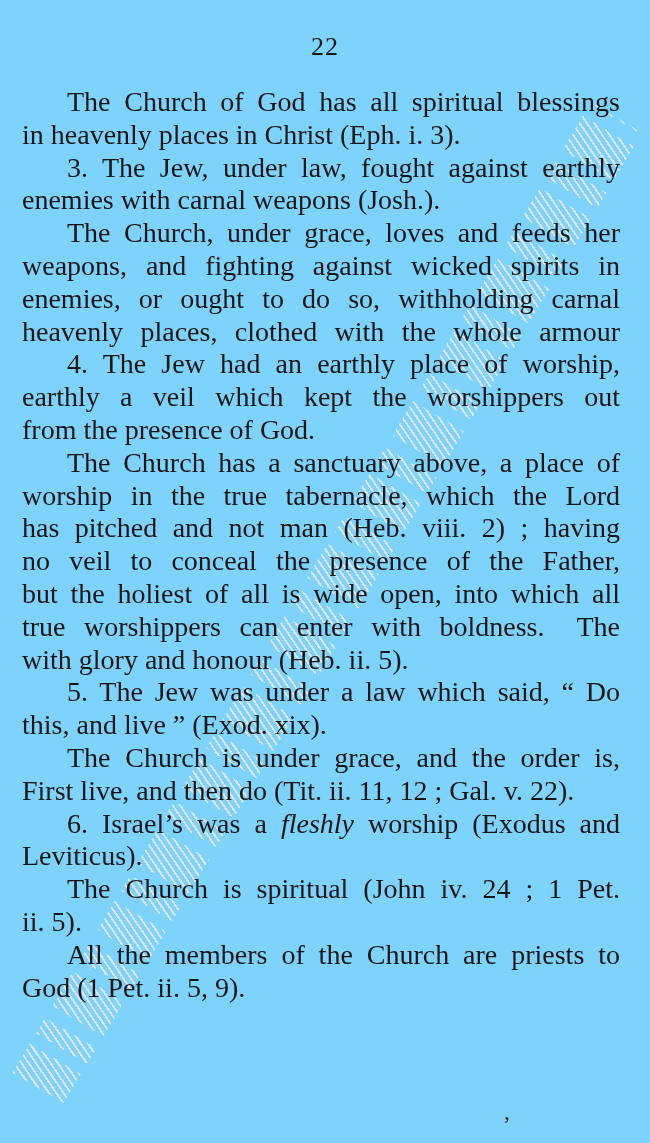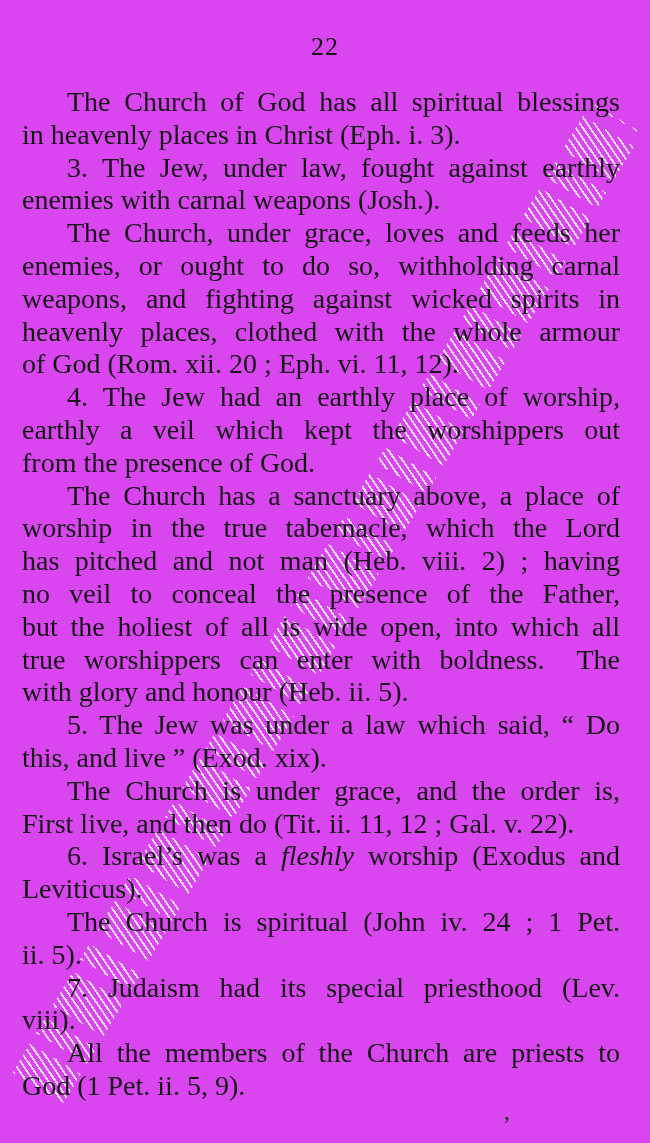--- a/index.html
+++ b/index.html
@@ -4,21 +4,21 @@
 <style>
   html, body { margin: 0; padding: 0; }
   body {
     width: 650px; height: 1143px;
     background: #ffffff;
     font-family: "Liberation Serif", "DejaVu Serif", serif;
     color: #161616;
     position: relative;
     overflow: hidden;
   }
-  .scan-page { position: absolute; inset: 0; background: #d946ef; }
+  .scan-page { position: absolute; inset: 0; background: #7dd3fc; }
 
   
   .watermark {
     position: absolute;
     left: 38px; top: 1058px;
     width: 1130px; height: 60px;
     transform-origin: 0 50%;
     transform: rotate(-59.2deg);
     background: repeating-linear-gradient(115deg, #e7e7e7 0 2px, rgba(255,255,255,0) 2px 6px);
     -webkit-mask-image: repeating-linear-gradient(90deg,
@@ -88,24 +88,23 @@
       <div class="line last">in heavenly places in Christ  (Eph. i. 3).</div>
     </div>
 
     <div class="para">
       <div class="line indent">3.  The Jew, under law, fought against earthly</div>
       <div class="line last">enemies with carnal weapons (Josh.).</div>
     </div>
 
     <div class="para">
       <div class="line indent">The Church, under grace, loves and feeds her</div>
+      <div class="line">weapons, and fighting against wicked spirits in</div>
       <div class="line">enemies, or ought to do so, withholding carnal</div>
-      <div class="line">weapons, and fighting against wicked spirits in</div>
       <div class="line">heavenly places, clothed with the whole armour</div>
-      <div class="line last">of God (Rom. xii. 20 ;  Eph. vi. 11, 12).</div>
     </div>
 
     <div class="para">
       <div class="line indent">4.  The Jew had an earthly place of worship,</div>
       <div class="line">earthly a veil which kept the worshippers out</div>
       <div class="line last">from the presence of God.</div>
     </div>
 
     <div class="para">
       <div class="line indent">The Church has a sanctuary above, a place of</div>
@@ -130,24 +129,20 @@
     <div class="para">
       <div class="line indent"><span>6.  Israel’s was a </span><span class="italic-word">fleshly</span><span> worship (Exodus and</span></div>
       <div class="line last">Leviticus).</div>
     </div>
 
     <div class="para">
       <div class="line indent">The Church is spiritual (John iv. 24 ;  1 Pet.</div>
       <div class="line last">ii. 5).</div>
     </div>
 
-    <div class="para">
-      <div class="line indent">7. Judaism had its special priesthood (Lev.</div>
-      <div class="line last">viii).</div>
-    </div>
 
     <div class="para">
       <div class="line indent">All the members of the Church are priests to</div>
       <div class="line last">God (1 Pet. ii. 5, 9).</div>
     </div>
 
   </div>
 
   <span class="stray-mark">,</span>
 

